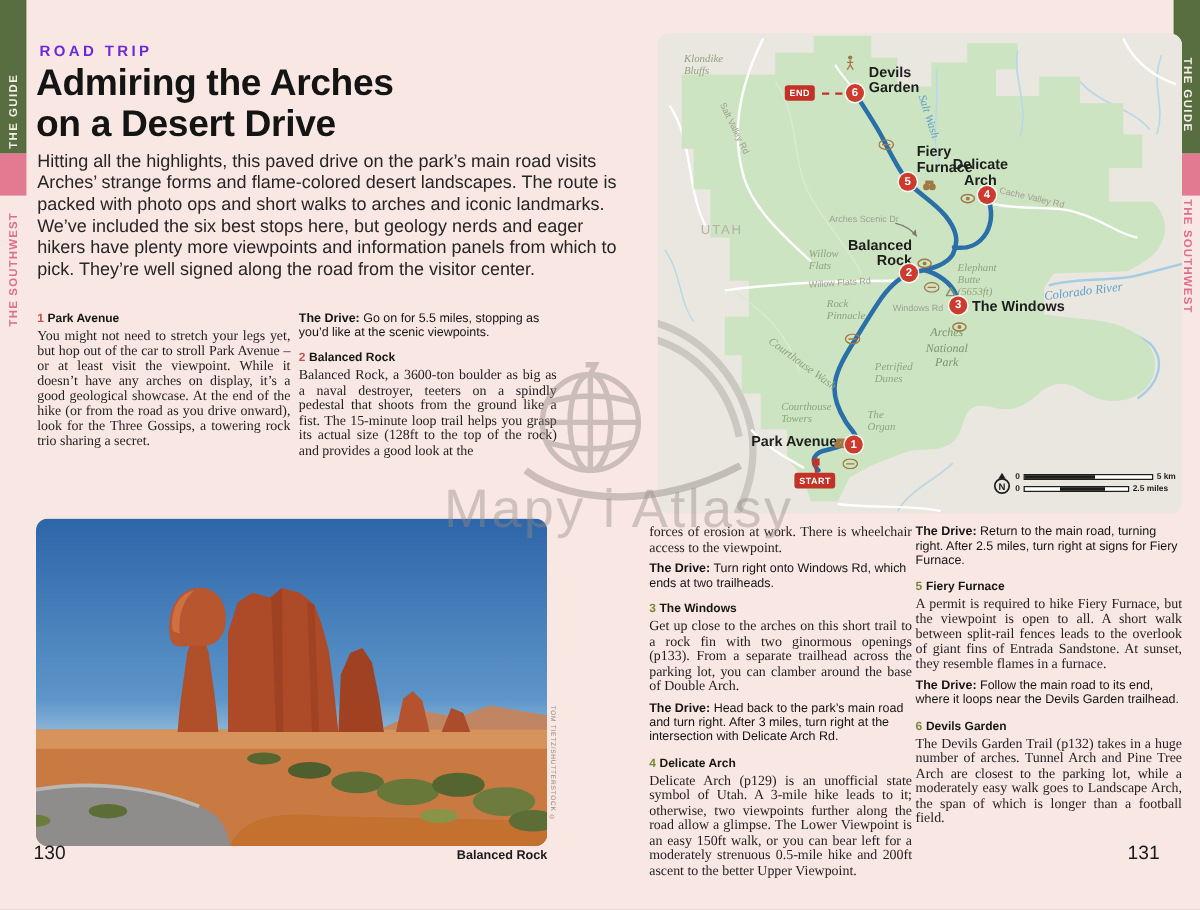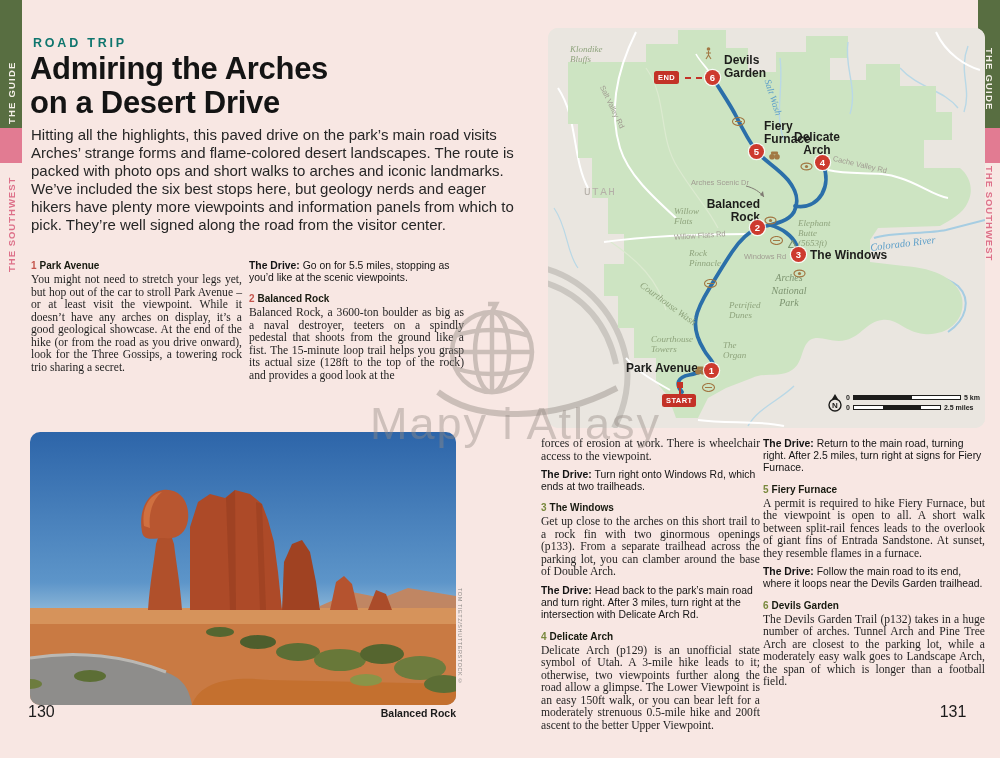--- a/index.html
+++ b/index.html
@@ -18,21 +18,21 @@
              font-weight:bold;font-size:9.5px;letter-spacing:1.2px;color:#f4efe8;}
   .guide-l{left:0;top:48px;height:76px;}
   .guide-r{right:0;top:48px;height:76px;}
   .region-lbl{position:absolute;width:22px;display:flex;justify-content:center;
               font-weight:bold;font-size:9.5px;letter-spacing:1px;color:#dd7089;}
   .region-l{left:0;top:166px;height:106px;}
   .region-r{right:0;top:166px;height:106px;}
 
   
   .kicker{position:absolute;left:33px;top:36px;font-weight:bold;font-size:12.5px;
-          letter-spacing:2.8px;color:#0f766e;}
+          letter-spacing:2.8px;color:#6d28d9;}
   .title{position:absolute;left:30px;top:52px;font-weight:bold;font-size:31px;
          line-height:34px;letter-spacing:-0.3px;color:#141414;}
   .intro{position:absolute;left:31px;top:126px;width:492px;font-size:15px;
          line-height:17.9px;color:#262626;}
 
   
   .col{position:absolute;}
   .col1{left:31px;top:260px;width:211px;}
   .col2{left:249px;top:260px;width:215px;}
   .col3{left:541px;top:438px;width:219px;}
@@ -63,21 +63,21 @@
   .map-panel{position:absolute;left:548px;top:28px;width:437px;height:400px;
              border-radius:10px;overflow:hidden;background:#eae6e0;}
   .map-panel svg.base{position:absolute;left:0;top:0;}
   .ml{position:absolute;white-space:pre-line;}
   .ml-bold{font-weight:bold;font-size:12px;line-height:1.08;color:#1d1d1b;}
   .ml-phys{font-family:"Liberation Serif",serif;font-style:italic;font-size:9px;
            line-height:1.12;color:#8fa47d;}
   .ml-road{font-size:7.5px;color:#a19c92;}
   .ml-water{font-family:"Liberation Serif",serif;font-style:italic;font-size:9.5px;
             color:#5fa0c9;}
-  .ml-state{font-size:11px;letter-spacing:1.5px;color:#b5b0a8;font-family:Liberation Mono, monospace;}
+  .ml-state{font-size:11px;letter-spacing:1.5px;color:#b5b0a8;}
   .ml-park{font-family:"Liberation Serif",serif;font-style:italic;font-size:10px;
            line-height:1.25;color:#7d9470;text-align:center;}
   .stop{position:absolute;width:15px;height:15px;border-radius:50%;background:#cd3a2e;
         color:#fff;font-weight:bold;font-size:9.5px;display:flex;align-items:center;
         justify-content:center;box-shadow:0 0 0 1.2px rgba(255,255,255,.85);}
   .badge{position:absolute;background:#c33227;color:#fff;font-weight:bold;font-size:7.5px;
          letter-spacing:.4px;padding:2px 4px;border-radius:2.5px;}
   .end-dash{position:absolute;left:137px;top:49px;width:17px;height:0;
             border-top:2px dashed #c33227;}
   .start-dot{position:absolute;left:129px;top:354px;width:6px;height:6px;background:#c33227;}

